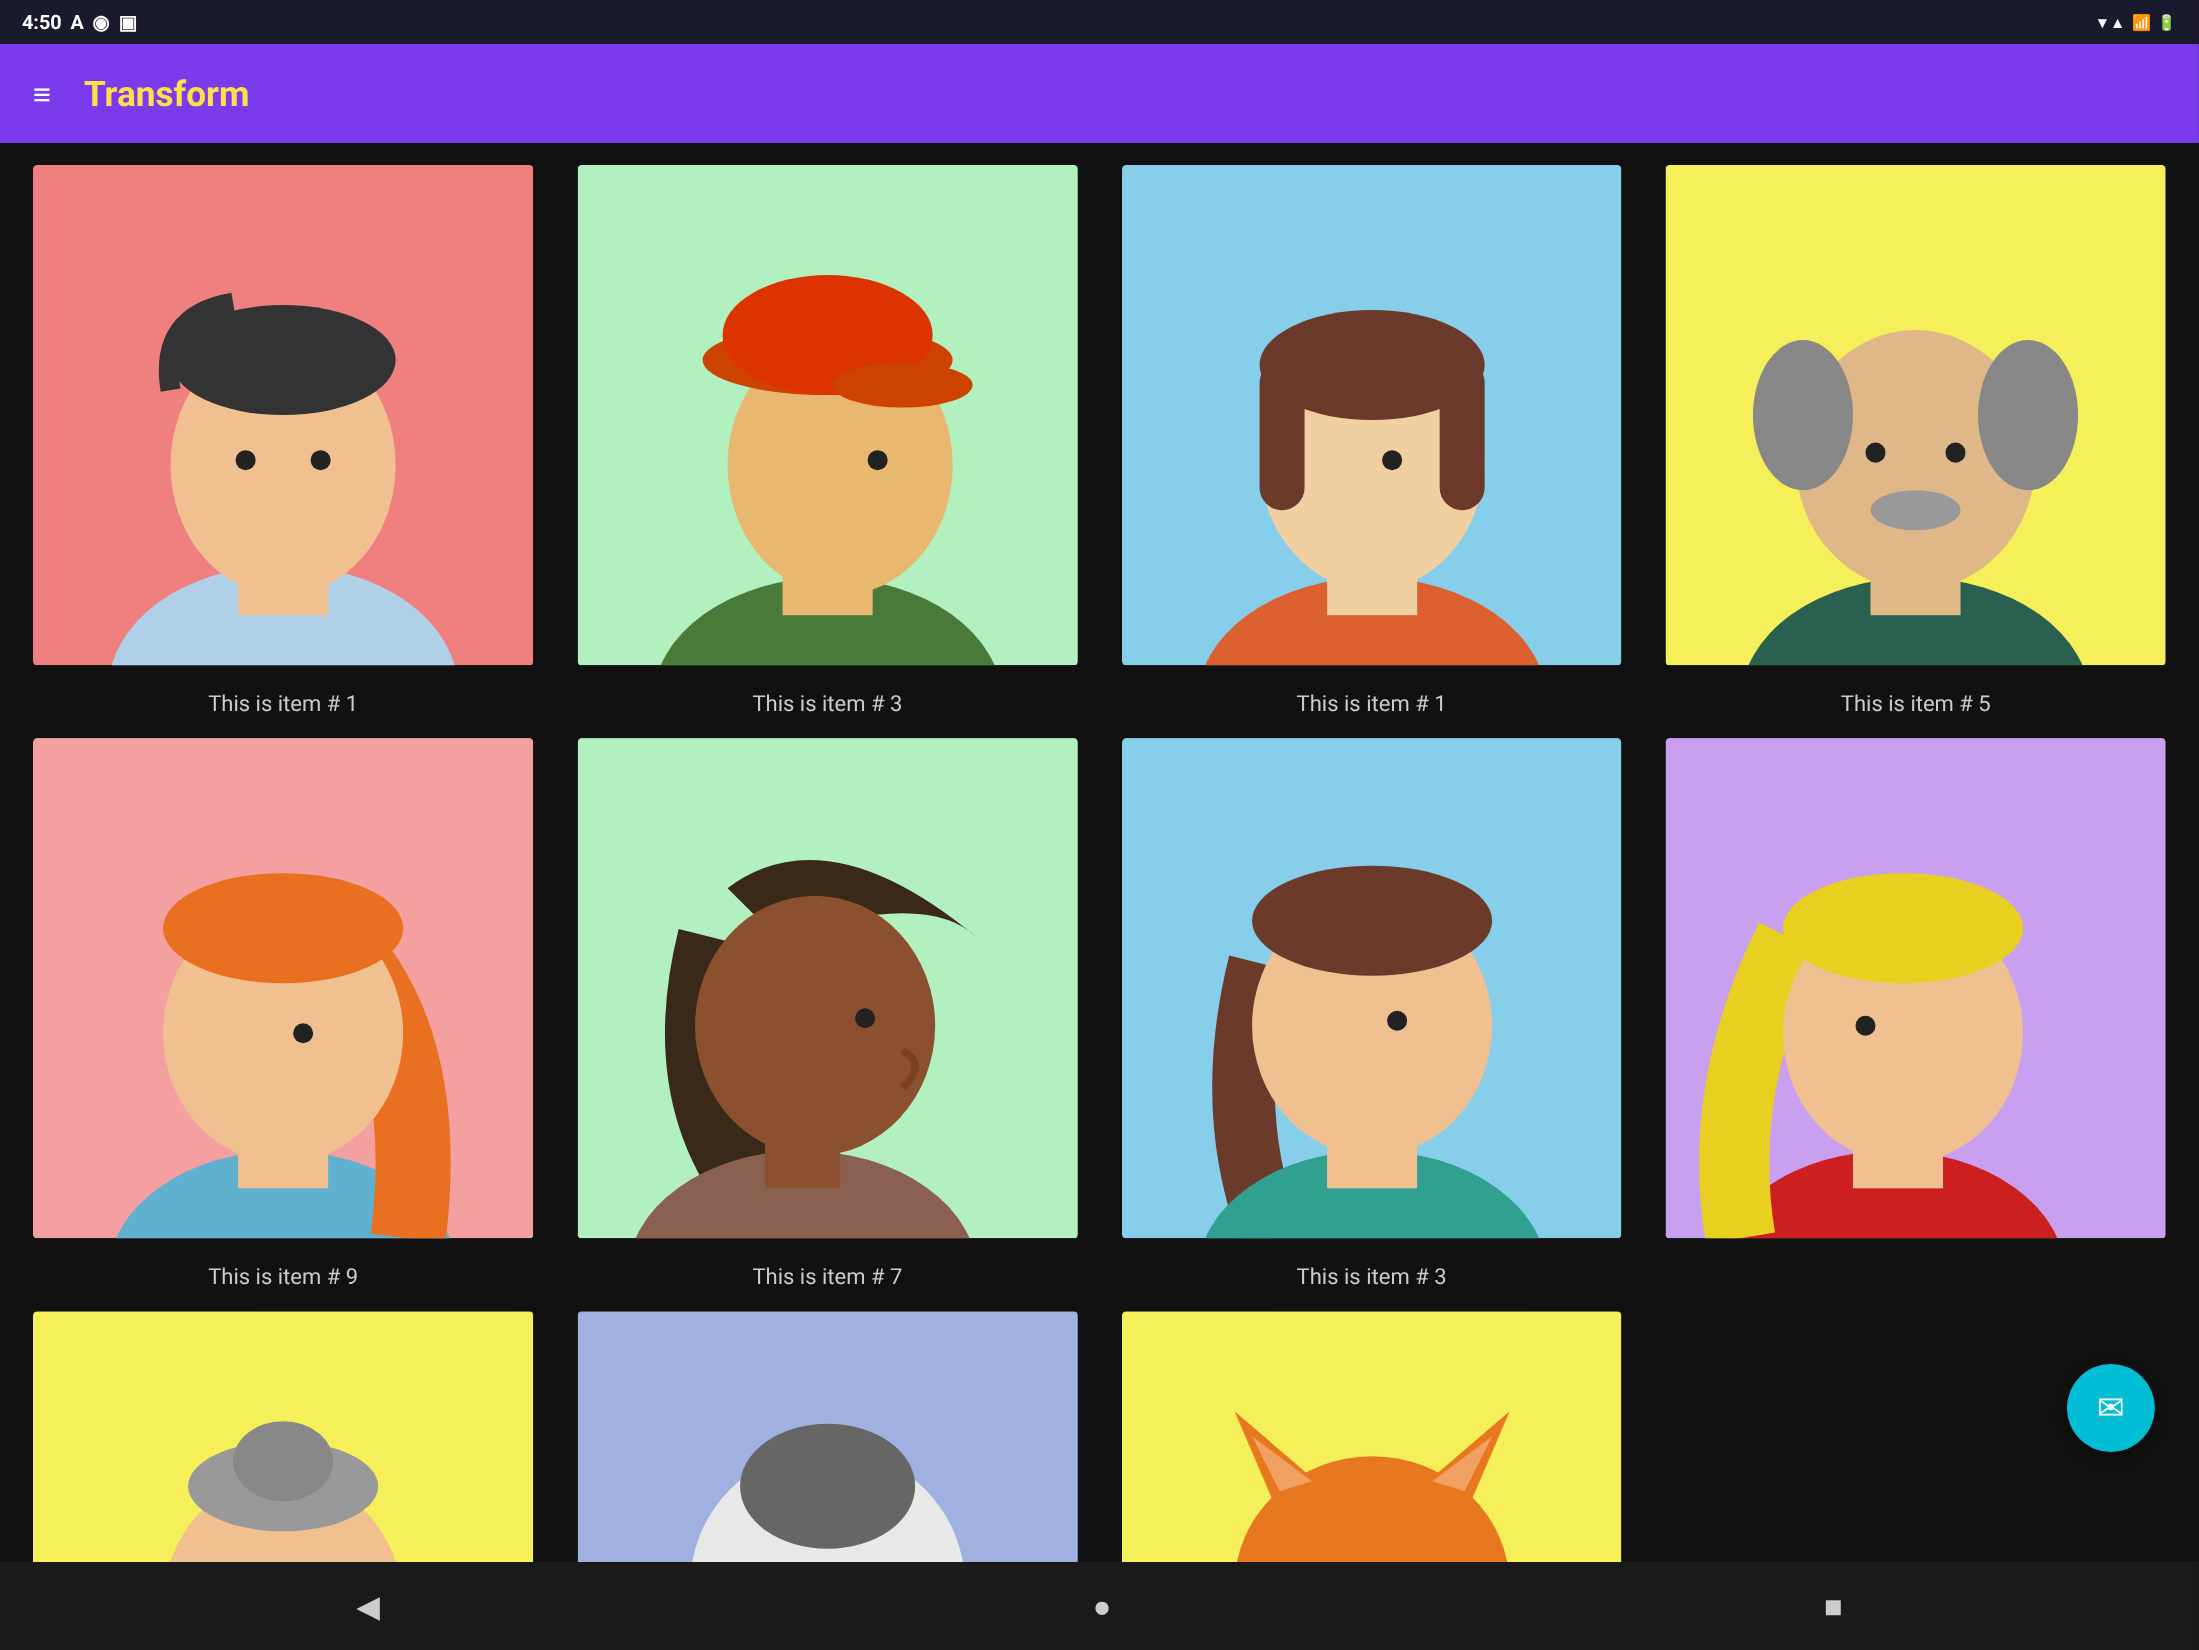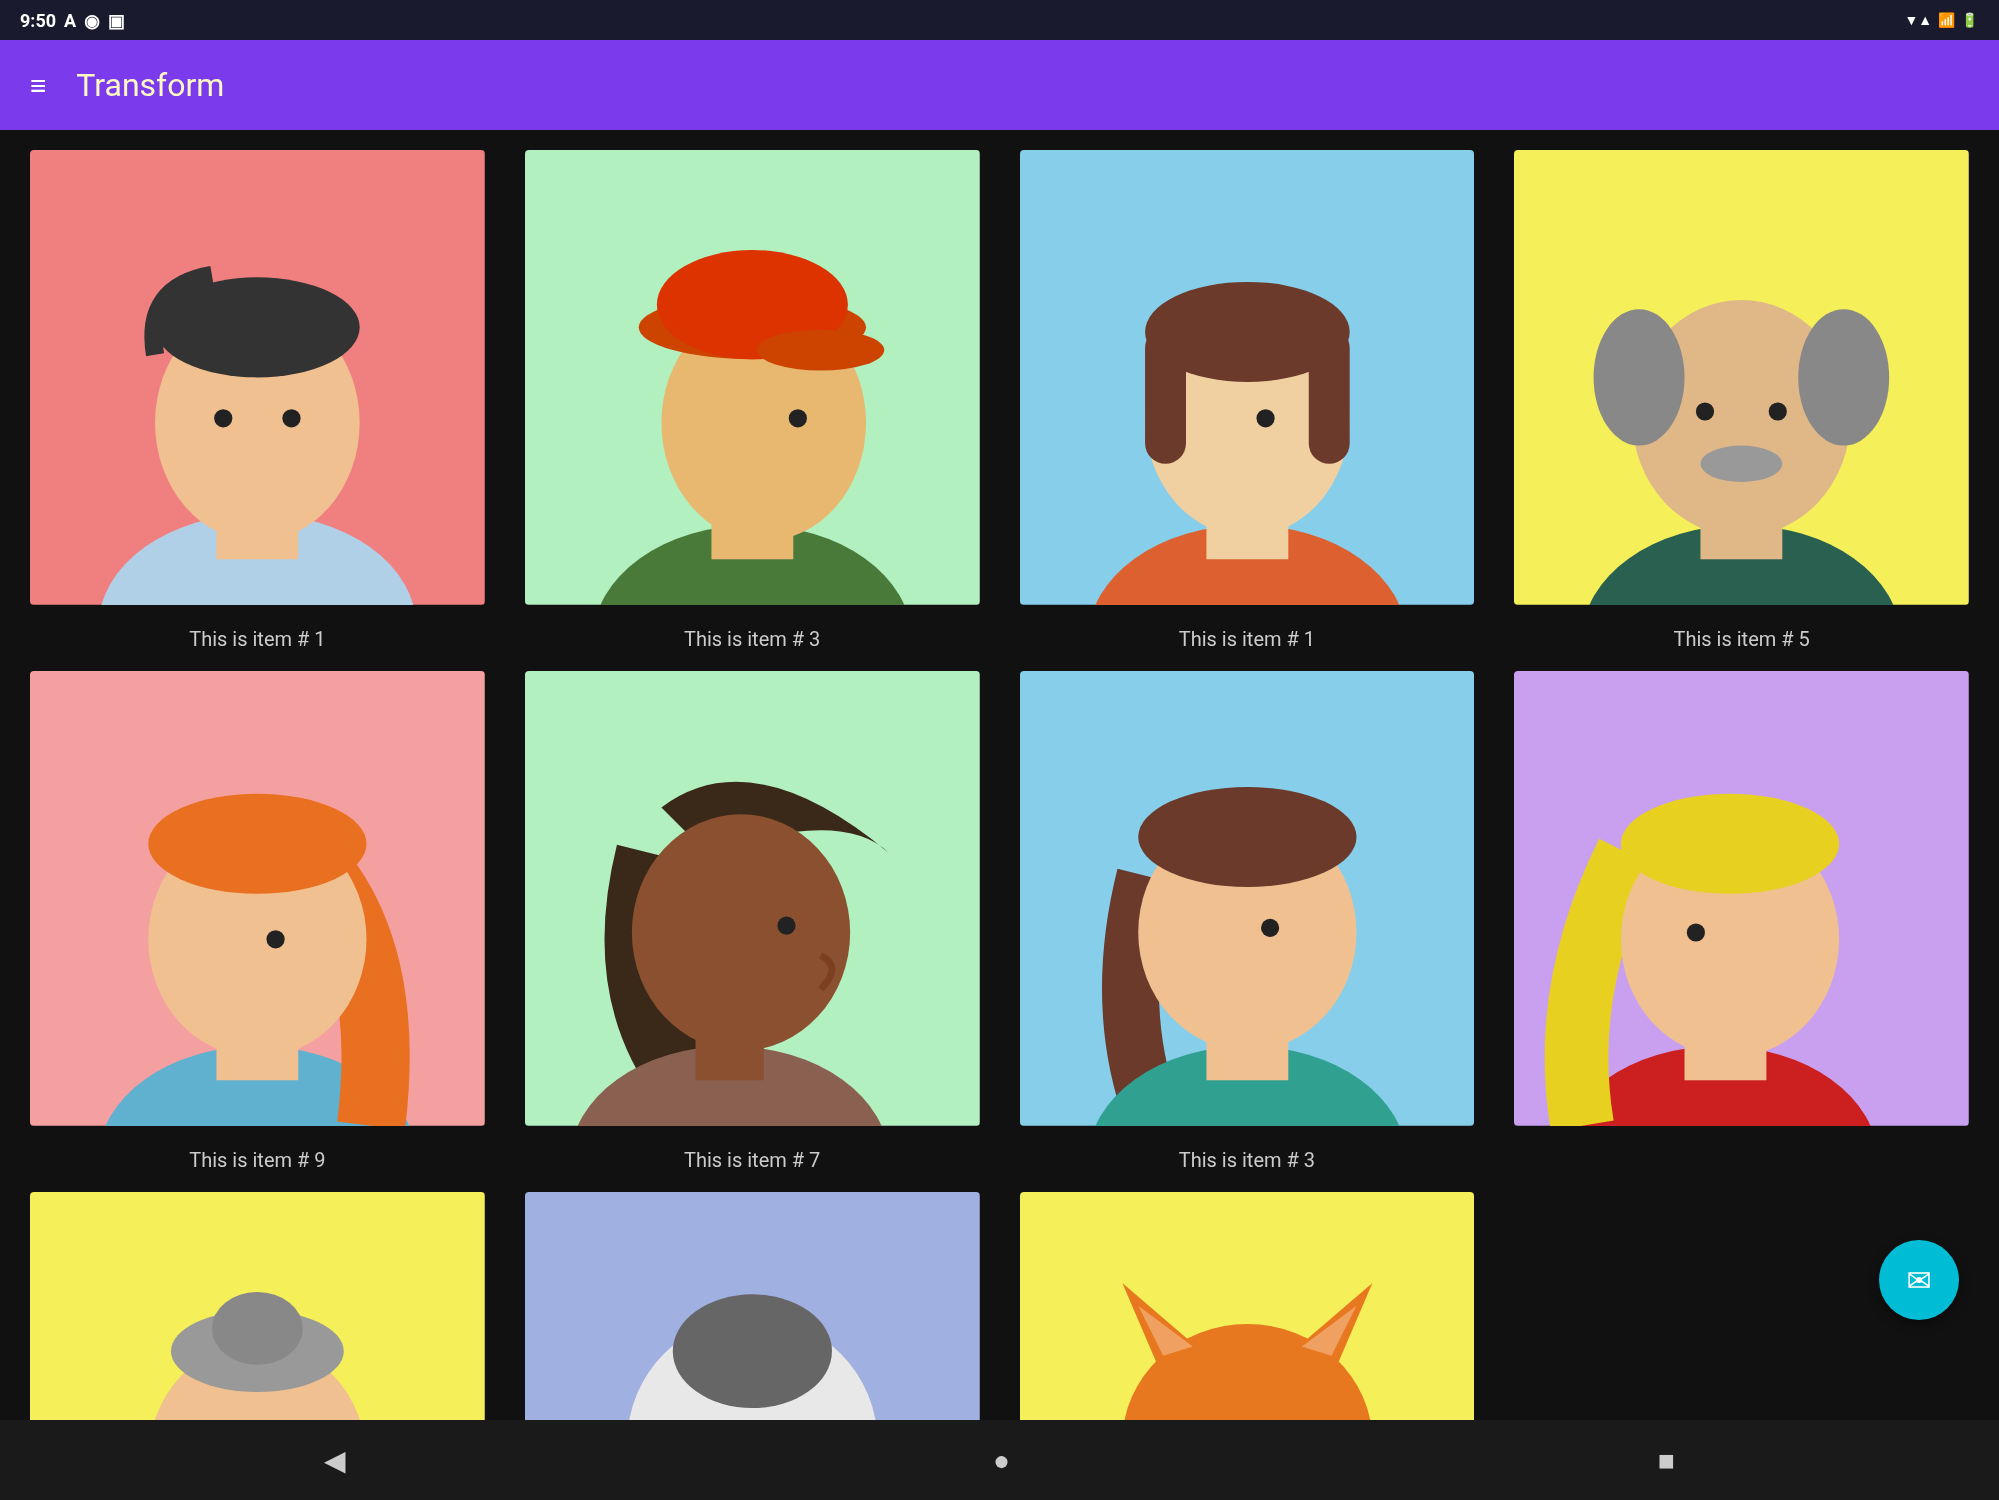--- a/index.html
+++ b/index.html
@@ -48,23 +48,23 @@
       padding: 0 30px;
       gap: 30px;
       flex-shrink: 0;
     }
     .hamburger-icon {
       color: white;
       font-size: 28px;
       cursor: pointer;
     }
     .app-title {
-      color: #fef9c3;
+      color: #fde047;
       font-size: 32px;
-      font-weight: 400;
+      font-weight: 700;
     }
 
     
     .content {
       flex: 1;
       background: #111;
       padding: 20px 30px;
       overflow: hidden;
       position: relative;
     }
@@ -138,21 +138,21 @@
     .fab-icon {
       color: white;
       font-size: 30px;
     }
   </style>
 </head>
 <body>
 
 <div class="status-bar">
   <div class="status-bar-left">
-    <span>9:50</span>
+    <span>4:50</span>
     <span>A</span>
     <span>◉</span>
     <span>▣</span>
   </div>
   <div class="status-bar-right">
     <span>▼▲</span>
     <span>📶</span>
     <span>🔋</span>
   </div>
 </div>

